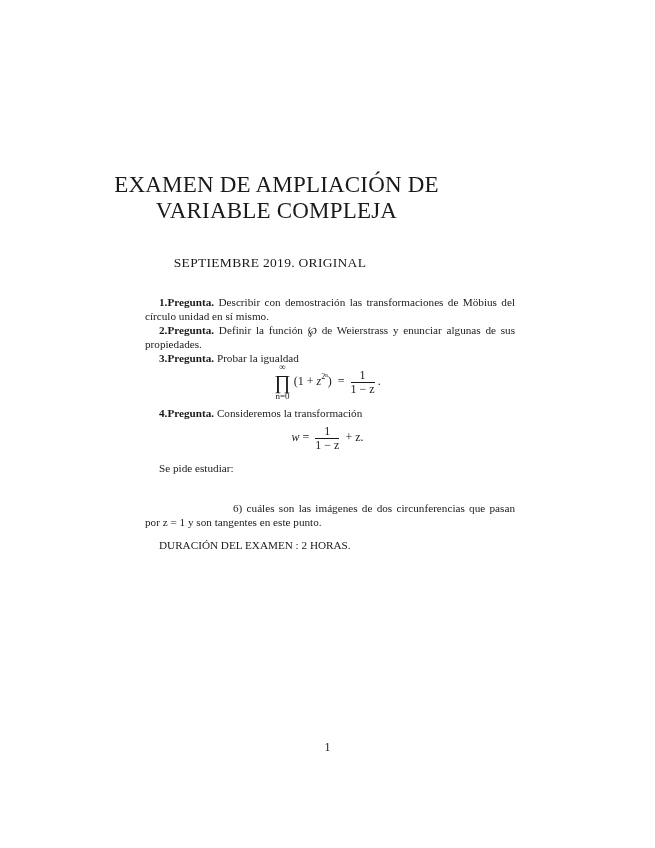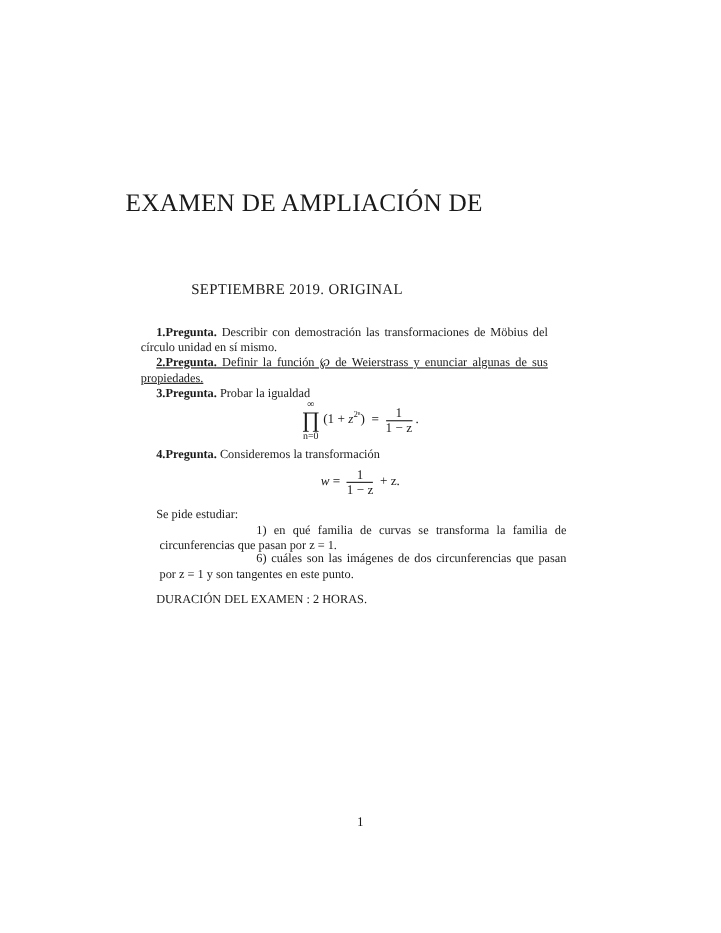--- a/index.html
+++ b/index.html
@@ -13,21 +13,21 @@
       font-family: "Liberation Serif", serif; font-size: 23px; line-height: 26px; font-weight: normal;
       letter-spacing: 0.2px;
     }
     .title.l1 { top: 172px; }
     .title.l2 { top: 198px; }
     .subtitle {
       position: absolute; left: 0; width: 540px; top: 255px; text-align: center;
       font-family: "Liberation Serif", serif; font-size: 13.5px; letter-spacing: 0.3px;
     }
     .para {
-      position: absolute; left: 128px; width: 370px;
+      position: absolute; left: 145px; width: 370px;
       font-family: "Liberation Serif", serif; font-size: 11.2px; line-height: 14px; text-align: justify;
     }
     .para .lbl { font-weight: bold; }
     .indent { text-indent: 14px; }
     .eq {
       position: absolute; left: 0; width: 655px; text-align: center;
       font-family: "Liberation Serif", serif; font-size: 12px;
     }
     .frac { display: inline-block; vertical-align: middle; text-align: center; margin: 0 3px; }
     .frac .num { display: block; border-bottom: 1px solid #1a1a1a; padding: 0 3px; line-height: 13px; }
@@ -44,28 +44,29 @@
       position: absolute; left: 0; width: 655px; top: 740px; text-align: center;
       font-family: "Liberation Serif", serif; font-size: 12px;
     }
     i { font-style: italic; }
   </style>
 </head>
 <body>
 
 <div class="page">
   <div class="title l1">EXAMEN DE AMPLIACIÓN DE</div>
+  <div class="title l2">VARIABLE COMPLEJA</div>
   <div class="subtitle">SEPTIEMBRE 2019. ORIGINAL</div>
 
   <div class="para indent" style="top:295px;">
     <span class="lbl">1.Pregunta.</span>
     <span>Describir con demostración las transformaciones de Möbius del círculo unidad en sí mismo.</span>
   </div>
 
-  <div class="para indent" style="top:323px;text-decoration:underline;">
+  <div class="para indent" style="top:323px;">
     <span class="lbl">2.Pregunta.</span>
     <span>Definir la función ℘ de Weierstrass y enunciar algunas de sus propiedades.</span>
   </div>
 
   <div class="para indent" style="top:351px;">
     <span class="lbl">3.Pregunta.</span>
     <span>Probar la igualdad</span>
   </div>
   <div class="eq" style="top:363px;">
     <span class="prod">
@@ -88,19 +89,18 @@
   <div class="eq" style="top:425px;">
     <i>w</i>
     <span>=</span>
     <span class="frac">
       <span class="num">1</span>
       <span class="den">1 − z</span>
     </span>
     <span>+ z.</span>
   </div>
   <div class="para indent" style="top:461px;">Se pide estudiar:</div>
-  <div class="item" style="top:475px;">1) en qué familia de curvas se transforma la familia de circunferencias que pasan por z = 1.</div>
   <div class="item" style="top:501px;">6) cuáles son las imágenes de dos circunferencias que pasan por z = 1 y son tangentes en este punto.</div>
 
   <div class="para indent" style="top:538px;">DURACIÓN DEL EXAMEN : 2 HORAS.</div>
 
   <div class="pagenum">1</div>
 </div>
 
 </body></html>

